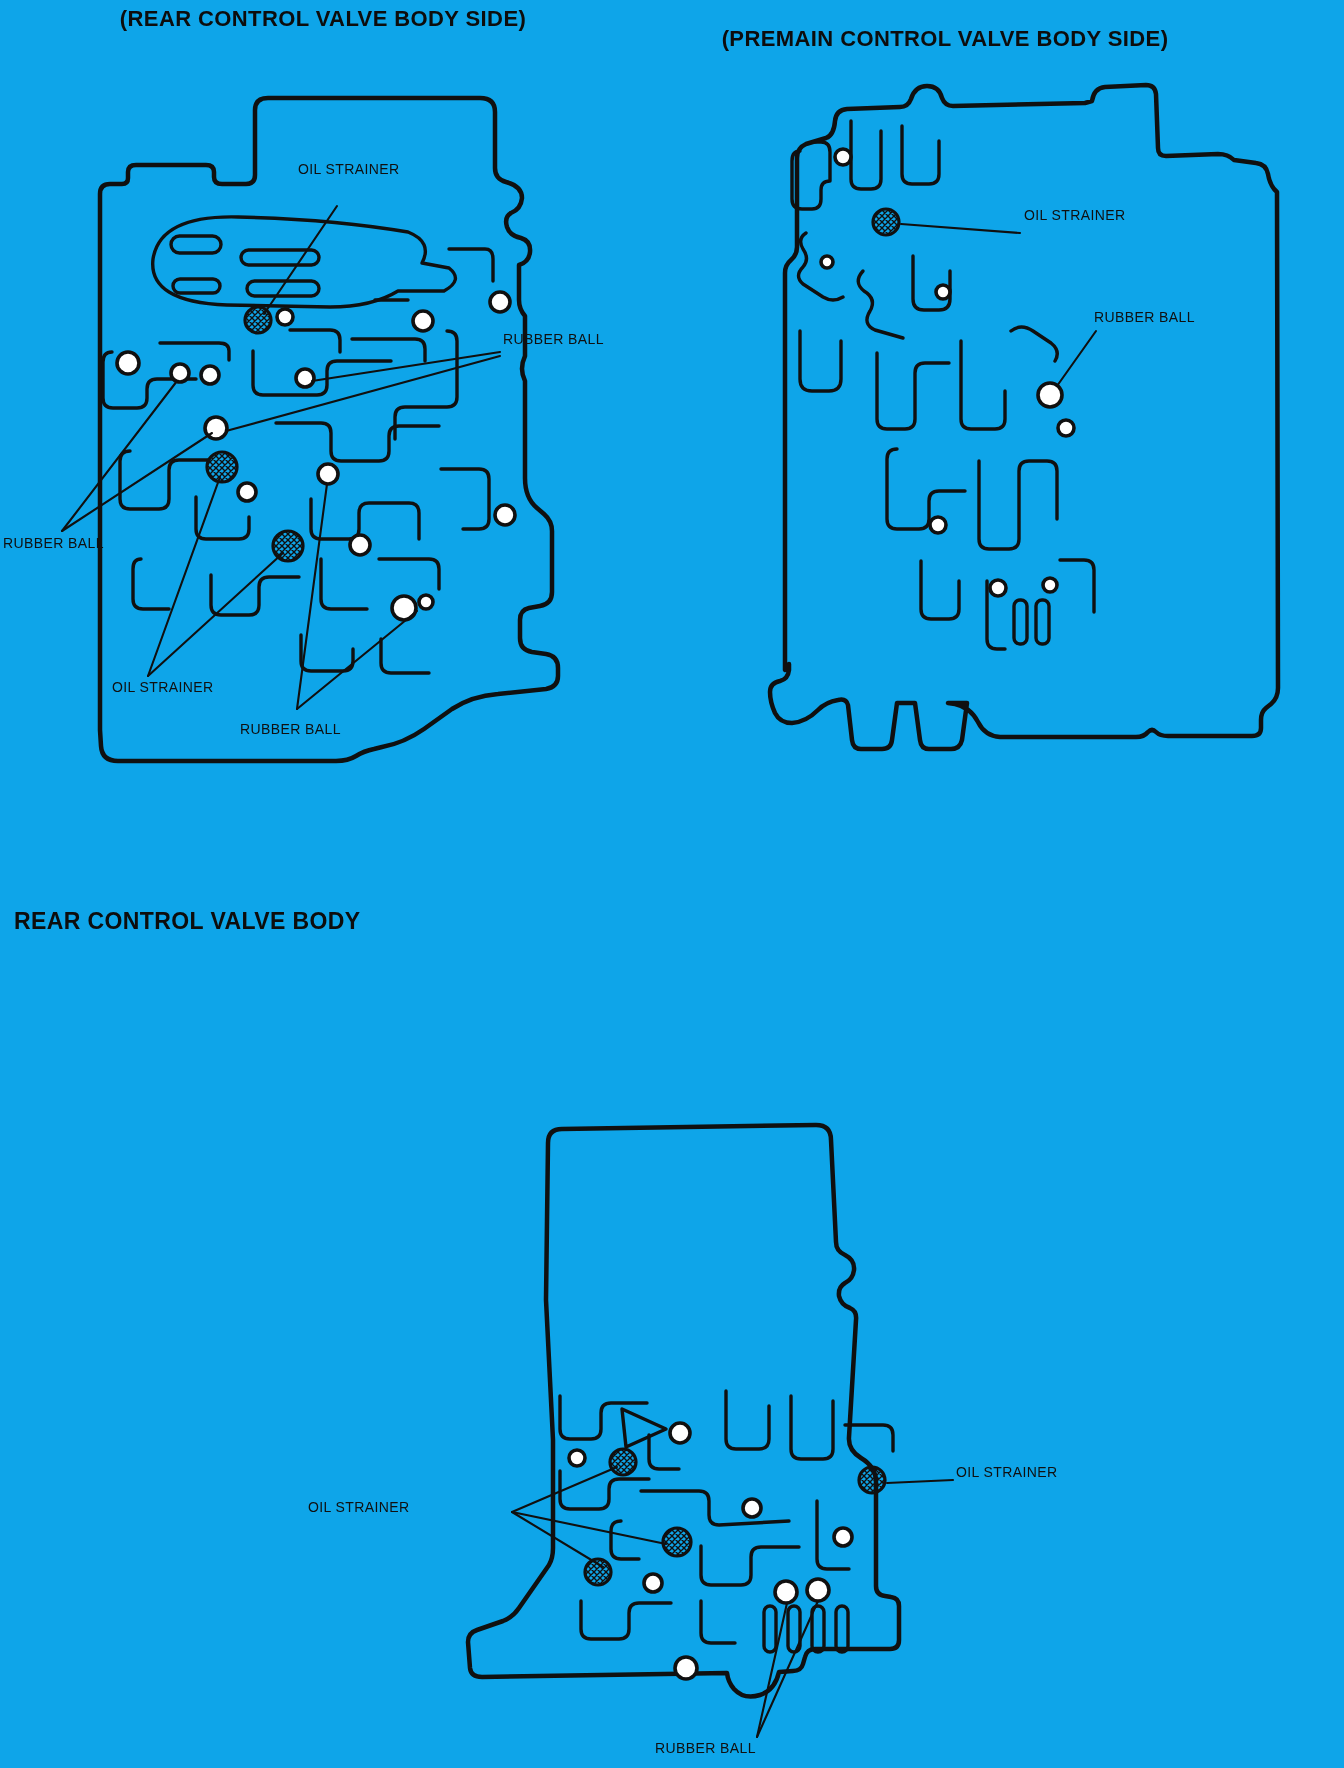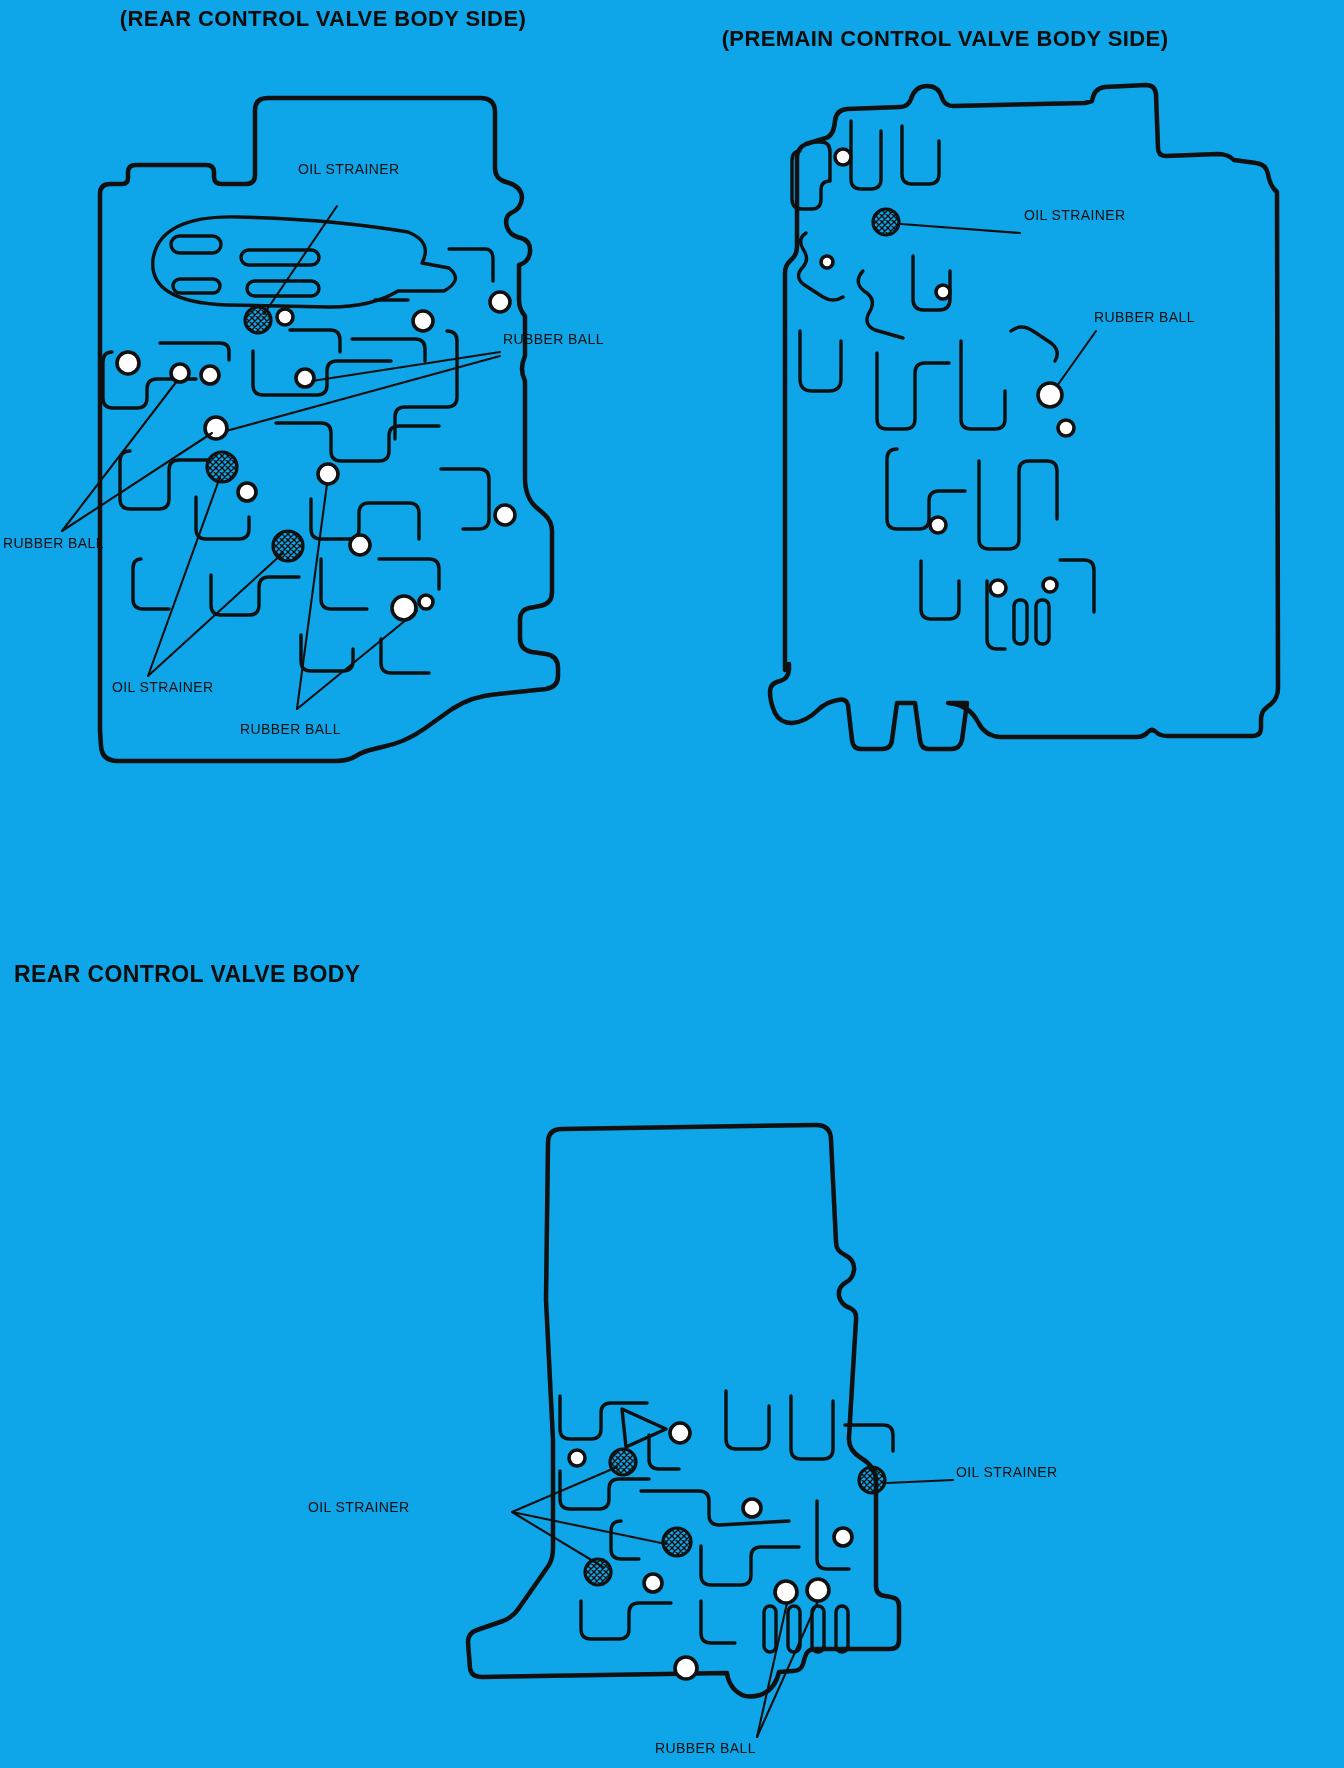--- a/index.html
+++ b/index.html
@@ -210,19 +210,19 @@
 
 <div class="lbl" style="left:298px;top:161px;">OIL STRAINER</div>
 <div class="lbl wrapnarrow" style="left:503px;top:331px;">RUBBER BALL</div>
 <div class="lbl wrapnarrow" style="left:3px;top:535px;">RUBBER BALL</div>
 <div class="lbl" style="left:112px;top:679px;">OIL STRAINER</div>
 <div class="lbl" style="left:240px;top:721px;">RUBBER BALL</div>
 
 <div class="lbl" style="left:1024px;top:207px;">OIL STRAINER</div>
 <div class="lbl" style="left:1094px;top:309px;">RUBBER BALL</div>
 
-<div class="hdg" style="left:14px;top:961px;">REAR CONTROL VALVE BODY</div>
+<div class="hdg" style="left:14px;top:908px;">REAR CONTROL VALVE BODY</div>
 
 <div class="lbl" style="left:308px;top:1499px;">OIL STRAINER</div>
 <div class="lbl" style="left:956px;top:1464px;">OIL STRAINER</div>
 <div class="lbl" style="left:655px;top:1740px;">RUBBER BALL</div>
 
 </div>
 
 </body></html>

